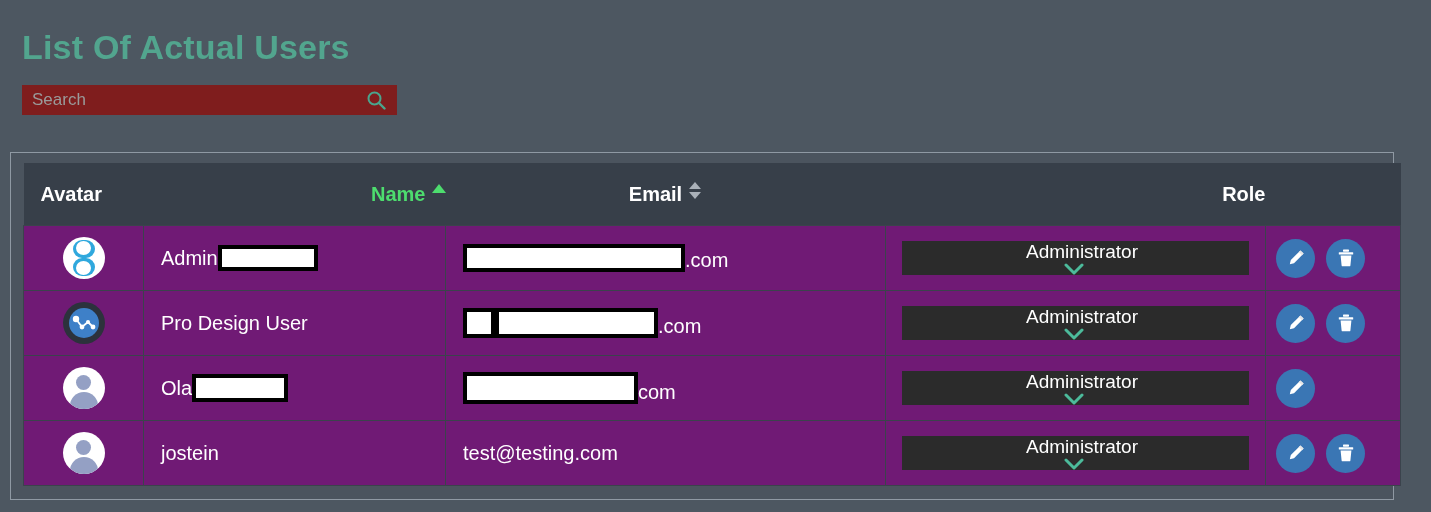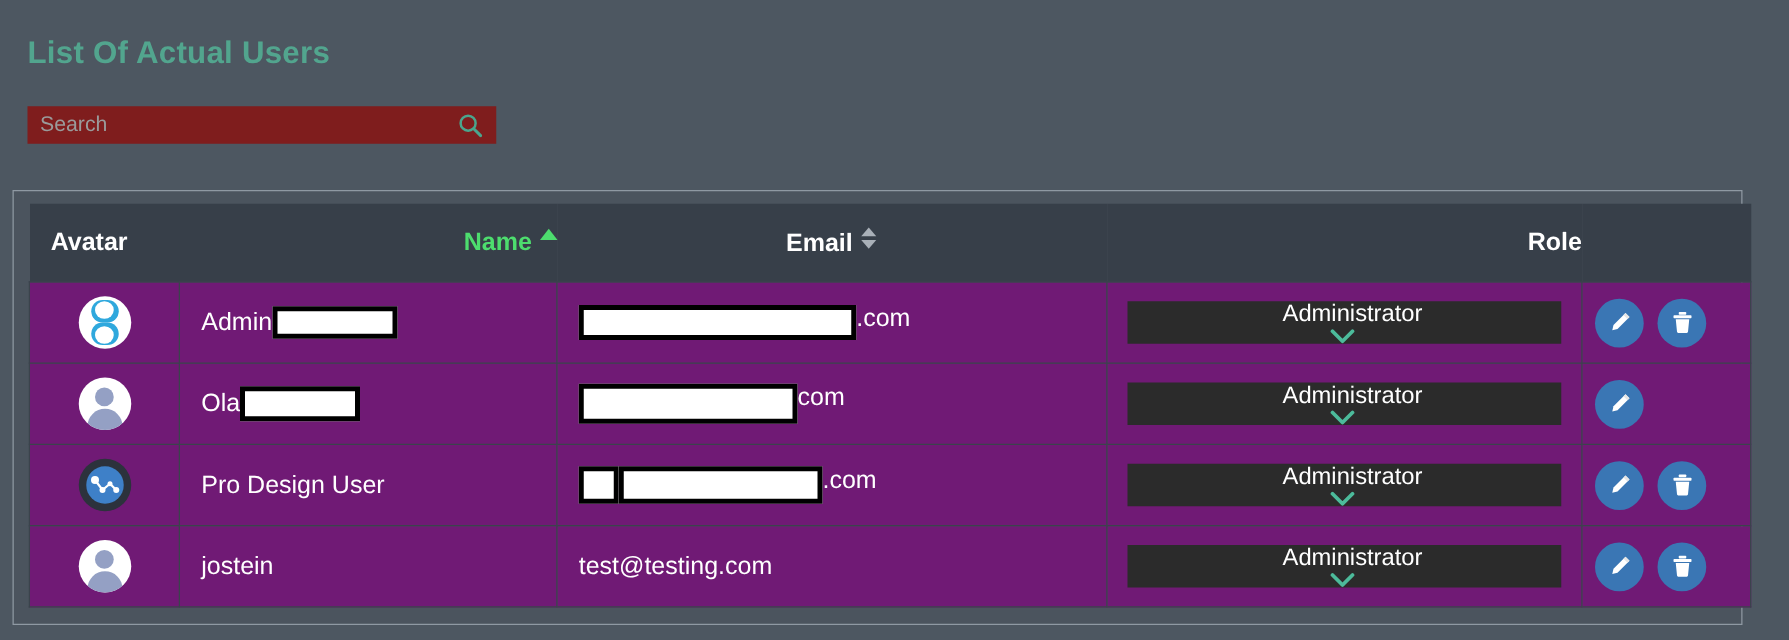--- a/index.html
+++ b/index.html
@@ -17,21 +17,21 @@
     width: 1431px;
     height: 512px;
     background: #4d5761;
   }
 
   
   .page-title {
     position: absolute;
     left: 22px;
     top: 28px;
-    font-size: 25px;
+    font-size: 34px;
     font-weight: bold;
     color: #52a58e;
     letter-spacing: 0.2px;
   }
 
   
   .search-wrap {
     position: absolute;
     left: 22px;
     top: 85px;
@@ -242,21 +242,21 @@
 
   
   .redact {
     display: inline-block;
     background: #ffffff;
     border: 4px solid #000000;
     vertical-align: middle;
     box-sizing: border-box;
   }
   .name-row { display: flex; align-items: center; }
-  .email-row { display: flex; align-items: flex-start; }
+  .email-row { display: flex; align-items: flex-end; }
 </style>
 </head>
 <body>
 
 <div class="page">
 
   <div class="page-title">List Of Actual Users</div>
 
   <div class="search-wrap">
     <input class="search-input" type="text" placeholder="Search" style="">
@@ -333,61 +333,20 @@
                     <rect x="2.8" y="4.2" width="14.4" height="2.4" rx="0.6" fill="#ffffff"></rect>
                     <path d="M4.6 7.4 h10.8 l-1 10 a1 1 0 0 1 -1 0.9 h-6.8 a1 1 0 0 1 -1 -0.9 z" fill="#ffffff"></path>
                   </svg>
                 </button>
               </div>
             </td>
           </tr>
 
           <tr>
             <td class="avatar-cell">
-              <span class="avatar person">
-                <span class="head"></span><span class="body"></span>
-              </span>
-            </td>
-            <td class="name-cell">
-              <span class="name-row">
-                <span>Ola</span>
-                  <span class="redact" style="width:96px;height:28px;"></span>
-              </span>
-            </td>
-            <td class="email-cell">
-              <span class="email-row">
-                <span class="redact" style="width:175px;height:32px;"></span>
-                  <span>com</span>
-              </span>
-            </td>
-            <td class="role-cell">
-              <div class="role-select">
-                <span class="role-value">Administrator</span>
-                <span class="chev">
-                  <svg width="20" height="13" viewBox="0 0 20 13">
-                      <polyline points="2,2 10,10 18,2" fill="none" stroke="#4cbb9b" stroke-width="3" stroke-linecap="round" stroke-linejoin="round"></polyline>
-                    </svg>
-                </span>
-              </div>
-            </td>
-            <td class="act-cell">
-              <div class="act-wrap">
-                <button class="btn-circle">
-                  <svg width="20" height="20" viewBox="0 0 20 20">
-                    <path d="M14.4 2.4 l3.2 3.2 -9.6 9.6 -4.2 1 1 -4.2 z" fill="#ffffff"></path>
-                    <path d="M14.4 2.4 l3.2 3.2 -1.6 1.6 -3.2 -3.2 z" fill="#e6e6e6"></path>
-                  </svg>
-                </button>
-                <span class="btn-spacer"></span>
-              </div>
-            </td>
-          </tr>
-
-          <tr>
-            <td class="avatar-cell">
               <span class="avatar chart">
                 <span class="ring"></span>
                 <svg width="30" height="30" viewBox="0 0 30 30">
                   <polyline points="7,11 13,19 19,14 24,19" fill="none" stroke="#ffffff" stroke-width="1.8"></polyline>
                   <circle cx="7" cy="11" r="3.2" fill="#ffffff"></circle>
                   <circle cx="13" cy="19" r="2.4" fill="#ffffff"></circle>
                   <circle cx="19" cy="14" r="2" fill="#ffffff"></circle>
                   <circle cx="24" cy="19" r="2.4" fill="#ffffff"></circle>
                 </svg>
               </span>
@@ -434,46 +393,87 @@
           </tr>
 
           <tr>
             <td class="avatar-cell">
               <span class="avatar person">
                 <span class="head"></span><span class="body"></span>
               </span>
             </td>
             <td class="name-cell">
               <span class="name-row">
-                <span>jostein</span>
+                <span>Ola</span>
+                  <span class="redact" style="width:96px;height:28px;"></span>
               </span>
             </td>
             <td class="email-cell">
               <span class="email-row">
-                <span>test@testing.com</span>
+                <span class="redact" style="width:175px;height:32px;"></span>
+                  <span>com</span>
               </span>
             </td>
             <td class="role-cell">
               <div class="role-select">
                 <span class="role-value">Administrator</span>
                 <span class="chev">
                   <svg width="20" height="13" viewBox="0 0 20 13">
                       <polyline points="2,2 10,10 18,2" fill="none" stroke="#4cbb9b" stroke-width="3" stroke-linecap="round" stroke-linejoin="round"></polyline>
                     </svg>
                 </span>
               </div>
             </td>
             <td class="act-cell">
               <div class="act-wrap">
                 <button class="btn-circle">
                   <svg width="20" height="20" viewBox="0 0 20 20">
                     <path d="M14.4 2.4 l3.2 3.2 -9.6 9.6 -4.2 1 1 -4.2 z" fill="#ffffff"></path>
                     <path d="M14.4 2.4 l3.2 3.2 -1.6 1.6 -3.2 -3.2 z" fill="#e6e6e6"></path>
                   </svg>
                 </button>
+                <span class="btn-spacer"></span>
+              </div>
+            </td>
+          </tr>
+
+          <tr>
+            <td class="avatar-cell">
+              <span class="avatar person">
+                <span class="head"></span><span class="body"></span>
+              </span>
+            </td>
+            <td class="name-cell">
+              <span class="name-row">
+                <span>jostein</span>
+              </span>
+            </td>
+            <td class="email-cell">
+              <span class="email-row">
+                <span>test@testing.com</span>
+              </span>
+            </td>
+            <td class="role-cell">
+              <div class="role-select">
+                <span class="role-value">Administrator</span>
+                <span class="chev">
+                  <svg width="20" height="13" viewBox="0 0 20 13">
+                      <polyline points="2,2 10,10 18,2" fill="none" stroke="#4cbb9b" stroke-width="3" stroke-linecap="round" stroke-linejoin="round"></polyline>
+                    </svg>
+                </span>
+              </div>
+            </td>
+            <td class="act-cell">
+              <div class="act-wrap">
+                <button class="btn-circle">
+                  <svg width="20" height="20" viewBox="0 0 20 20">
+                    <path d="M14.4 2.4 l3.2 3.2 -9.6 9.6 -4.2 1 1 -4.2 z" fill="#ffffff"></path>
+                    <path d="M14.4 2.4 l3.2 3.2 -1.6 1.6 -3.2 -3.2 z" fill="#e6e6e6"></path>
+                  </svg>
+                </button>
                 <button class="btn-circle">
                   <svg width="20" height="20" viewBox="0 0 20 20">
                     <rect x="7" y="1.5" width="6" height="2.2" rx="0.6" fill="#ffffff"></rect>
                     <rect x="2.8" y="4.2" width="14.4" height="2.4" rx="0.6" fill="#ffffff"></rect>
                     <path d="M4.6 7.4 h10.8 l-1 10 a1 1 0 0 1 -1 0.9 h-6.8 a1 1 0 0 1 -1 -0.9 z" fill="#ffffff"></path>
                   </svg>
                 </button>
               </div>
             </td>
           </tr>

